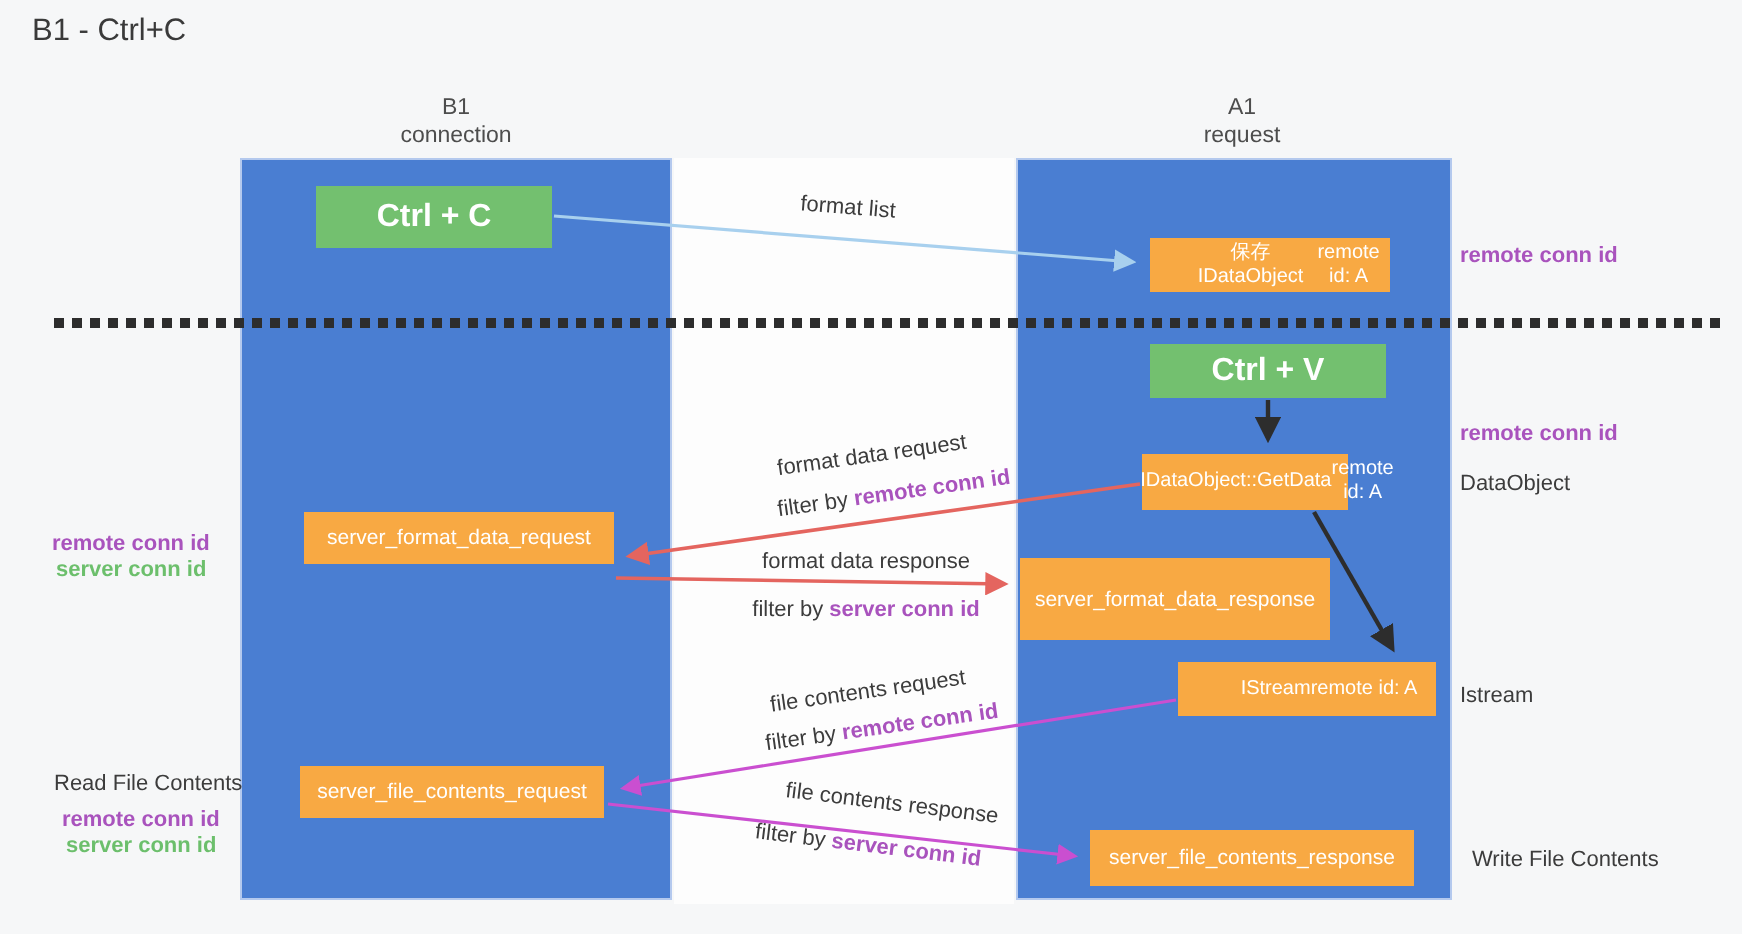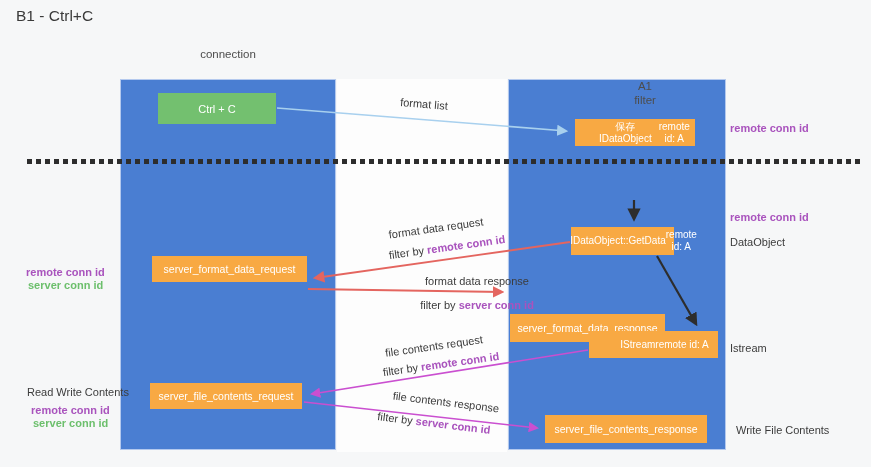--- a/index.html
+++ b/index.html
@@ -39,76 +39,80 @@
     z-index:3;
   }
   .box{
     position:absolute;display:flex;align-items:center;justify-content:center;
     color:#fff;text-align:center;z-index:4;box-sizing:border-box;
     font-size:10.5px;
   }
   .box.green{background:var(--box_green);}
   .box.orange{background:var(--box_orange);}
   .box.two-line{font-size:10px;line-height:12px;padding-left:22px;}
-  .box.green span{font-size:11px;}
+  .box.green span{font-size:16px;font-weight:bold;}
   svg.arrows{position:absolute;left:0;top:0;z-index:6;pointer-events:none;}
   .lbl{
     position:absolute;font-size:11px;color:#3c3c3c;white-space:nowrap;z-index:7;
   }
-  .lbl.center{transform:translateX(-50%);margin-left:44px;}
+  .lbl.center{transform:translateX(-50%);}
   .lbl.rneg{transform:translateX(-50%) rotate(-8deg);}
   .lbl.rpos{transform:translateX(-50%) rotate(7deg);}
   .lbl.rsm{transform:translateX(-50%) rotate(4.5deg);}
   .purple{color:var(--text_purple);font-weight:bold;}
   .greentxt{color:var(--text_green);font-weight:bold;}
   .blacklbl{color:#3c3c3c;}
 </style>
 </head>
 <body>
 
 <div id="stage">
 
   <div class="title">
     <div>B1 - Ctrl+C</div>
   </div>
 
   <div class="lane-header" style="left:120px;width:216px;">
+    <div>B1</div>
     <div>connection</div>
   </div>
-  <div class="lane-header" style="left:536px;width:218px;margin-top:32px;">
+  <div class="lane-header" style="left:512px;width:218px;">
     <div>A1</div>
-    <div>filter</div>
+    <div>request</div>
   </div>
 
   <div class="mid-strip"></div>
   <div class="lane" style="left:120px;width:216px;"></div>
   <div class="lane" style="left:508px;width:218px;"></div>
 
   <div class="dashes"></div>
 
   <div class="box green" style="left:158px;top:93px;width:118px;height:31px;">
     <span>Ctrl + C</span>
   </div>
 
   <div class="box orange two-line" style="left:575px;top:119px;width:120px;height:27px;">
     <span>保存IDataObject</span>
     <span>remote id: A</span>
   </div>
 
+  <div class="box green" style="left:575px;top:172px;width:118px;height:27px;">
+    <span>Ctrl + V</span>
+  </div>
 
   <div class="box orange two-line" style="left:571px;top:227px;width:103px;height:28px;">
     <span>IDataObject::GetData</span>
     <span>remote id: A</span>
   </div>
 
   <div class="box orange" style="left:152px;top:256px;width:155px;height:26px;">
     <span>server_format_data_request</span>
   </div>
 
-  <div class="box orange" style="left:510px;top:279px;width:155px;height:28px;margin-top:35px;">
+  <div class="box orange" style="left:510px;top:279px;width:155px;height:41px;">
     <span>server_format_data_response</span>
   </div>
 
   <div class="box orange two-line" style="left:589px;top:331px;width:129px;height:27px;">
     <span>IStream</span>
     <span>remote id: A</span>
   </div>
 
   <div class="box orange" style="left:150px;top:383px;width:152px;height:26px;">
     <span>server_file_contents_request</span>
@@ -169,17 +173,17 @@
   </div>
 
   <div class="lbl purple" style="left:730px;top:122px;">remote conn id</div>
   <div class="lbl purple" style="left:730px;top:211px;">remote conn id</div>
   <div class="lbl blacklbl" style="left:730px;top:236px;">DataObject</div>
   <div class="lbl blacklbl" style="left:730px;top:342px;">Istream</div>
   <div class="lbl blacklbl" style="left:736px;top:424px;">Write File Contents</div>
 
   <div class="lbl purple" style="left:26px;top:266px;">remote conn id</div>
   <div class="lbl greentxt" style="left:28px;top:279px;">server conn id</div>
-  <div class="lbl blacklbl" style="left:27px;top:386px;">Read Write Contents</div>
+  <div class="lbl blacklbl" style="left:27px;top:386px;">Read File Contents</div>
   <div class="lbl purple" style="left:31px;top:404px;">remote conn id</div>
   <div class="lbl greentxt" style="left:33px;top:417px;">server conn id</div>
 
 </div>
 
 </body></html>

